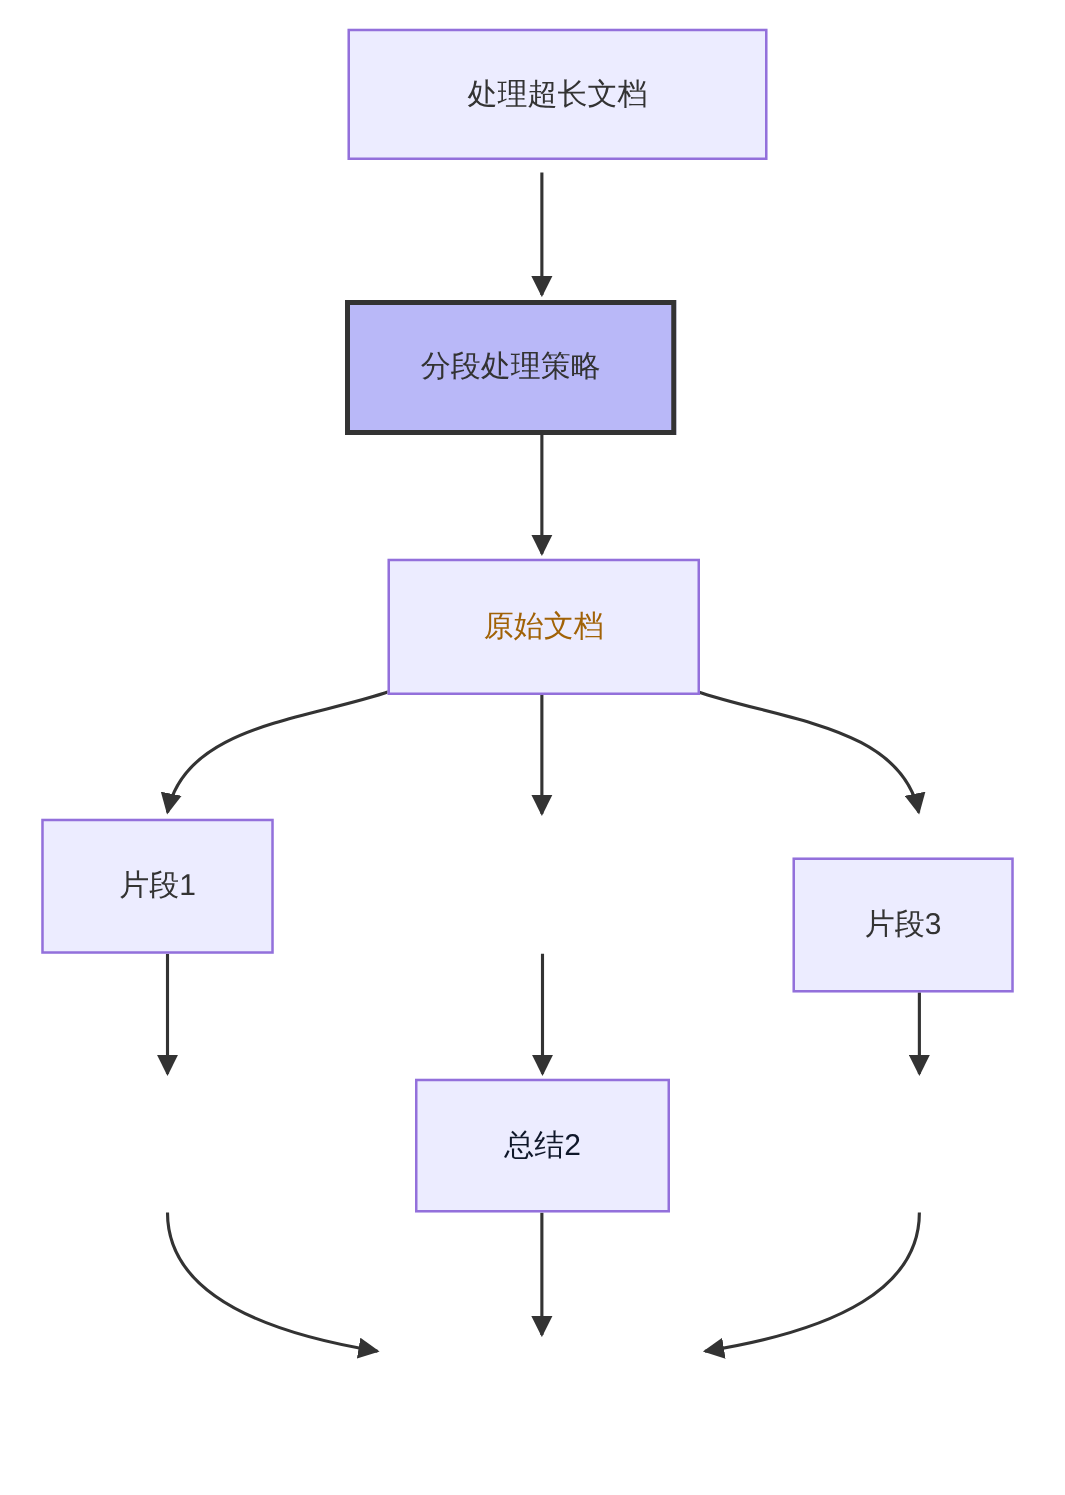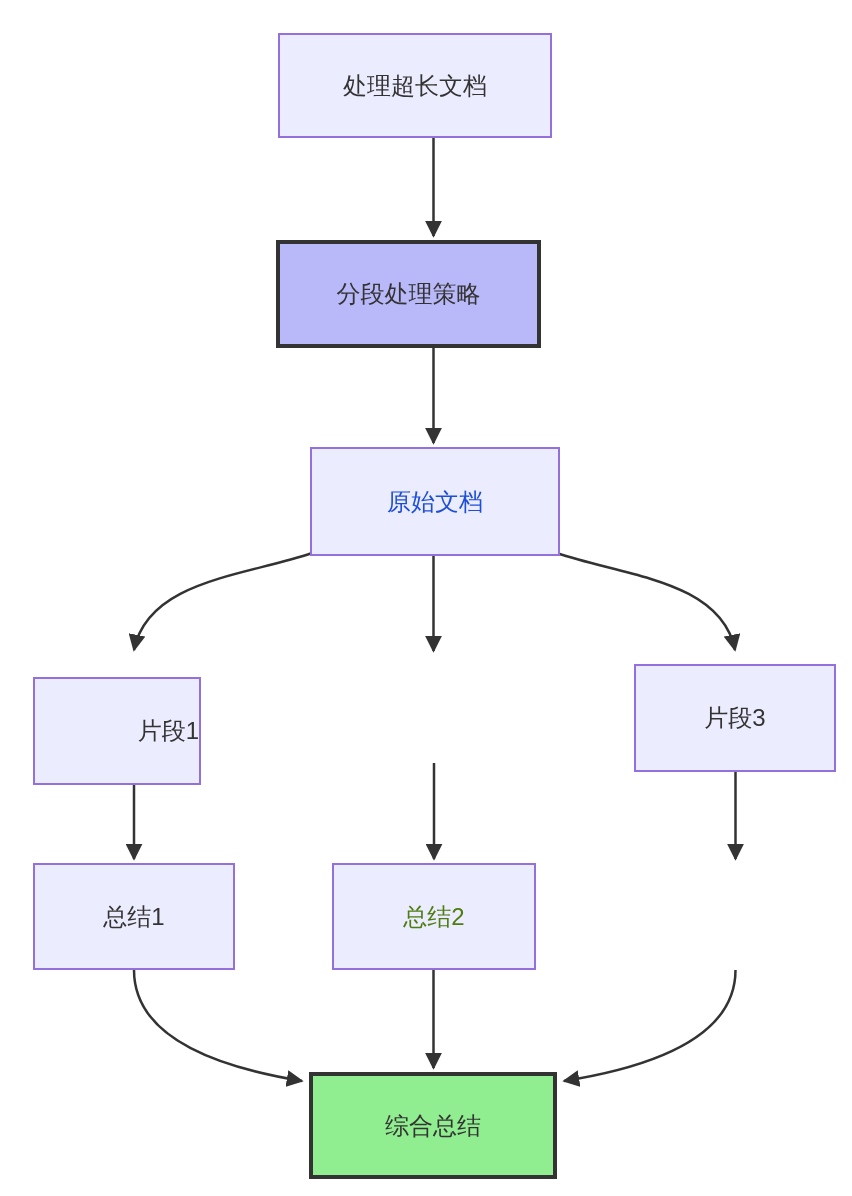--- a/index.html
+++ b/index.html
@@ -28,26 +28,26 @@
     display: flex;
     align-items: center;
     justify-content: center;
     font-size: 24px;
     line-height: 1.3;
     color: #333333;
     text-align: center;
     white-space: nowrap;
   }
   
-  #node-doc      { left: 278px; top:   33px; width: 274px; height: 105px; }
+  #node-doc      { left: 278px; top:   23px; width: 336px; height: 105px; }
   #node-strategy { left: 276px; top:  240px; width: 265px; height: 108px; }
   #node-original { left: 310px; top:  447px; width: 250px; height: 109px; }
-  #node-frag1    { left:  33px; top:  677px; width: 168px; height: 108px; justify-content: flex-end; }
+  #node-frag1    { left:  33px; top:  655px; width: 186px; height: 108px; }
   #node-frag2    { left: 332px; top:  655px; width: 204px; height: 108px; }
-  #node-frag3    { left: 634px; top:  664px; width: 202px; height: 108px; }
+  #node-frag3    { left: 634px; top:  686px; width: 177px; height: 108px; }
   #node-sum1     { left:  33px; top:  863px; width: 202px; height: 107px; }
   #node-sum2     { left: 332px; top:  863px; width: 204px; height: 107px; }
   #node-sum3     { left: 634px; top:  863px; width: 203px; height: 107px; }
   #node-final    { left: 309px; top: 1072px; width: 248px; height: 107px; }
 </style>
 </head>
 <body>
 
 <div class="canvas">
 
@@ -74,38 +74,32 @@
 
   <div class="node" id="node-doc" style="background: rgb(236, 236, 255); border: 2px solid rgb(147, 112, 219);">
     <span style="color: rgb(51, 51, 51);">处理超长文档</span>
   </div>
 
   <div class="node" id="node-strategy" style="background: rgb(185, 184, 248); border: 4px solid rgb(51, 51, 51);">
     <span style="color: rgb(51, 51, 51);">分段处理策略</span>
   </div>
 
   <div class="node" id="node-original" style="background: rgb(236, 236, 255); border: 2px solid rgb(147, 112, 219);">
-    <span style="color: #1d4ed8;">原始文档</span>
+    <span style="color: #a16207;">原始文档</span>
   </div>
 
   <div class="node" id="node-frag1" style="background: rgb(236, 236, 255); border: 2px solid rgb(147, 112, 219);">
     <span style="color: rgb(51, 51, 51);">片段1</span>
   </div>
 
 
   <div class="node" id="node-frag3" style="background: rgb(236, 236, 255); border: 2px solid rgb(147, 112, 219);">
     <span style="color: rgb(51, 51, 51);">片段3</span>
   </div>
 
-  <div class="node" id="node-sum1" style="background: rgb(236, 236, 255); border: 2px solid rgb(147, 112, 219);">
-    <span style="color: rgb(51, 51, 51);">总结1</span>
-  </div>
 
   <div class="node" id="node-sum2" style="background: rgb(236, 236, 255); border: 2px solid rgb(147, 112, 219);">
-    <span style="color: #4d7c0f;">总结2</span>
+    <span style="color: #0f172a;">总结2</span>
   </div>
 
 
-  <div class="node" id="node-final" style="background: rgb(144, 238, 144); border: 4px solid rgb(51, 51, 51);">
-    <span style="color: rgb(51, 51, 51);">综合总结</span>
-  </div>
 
 </div>
 
 </body></html>

